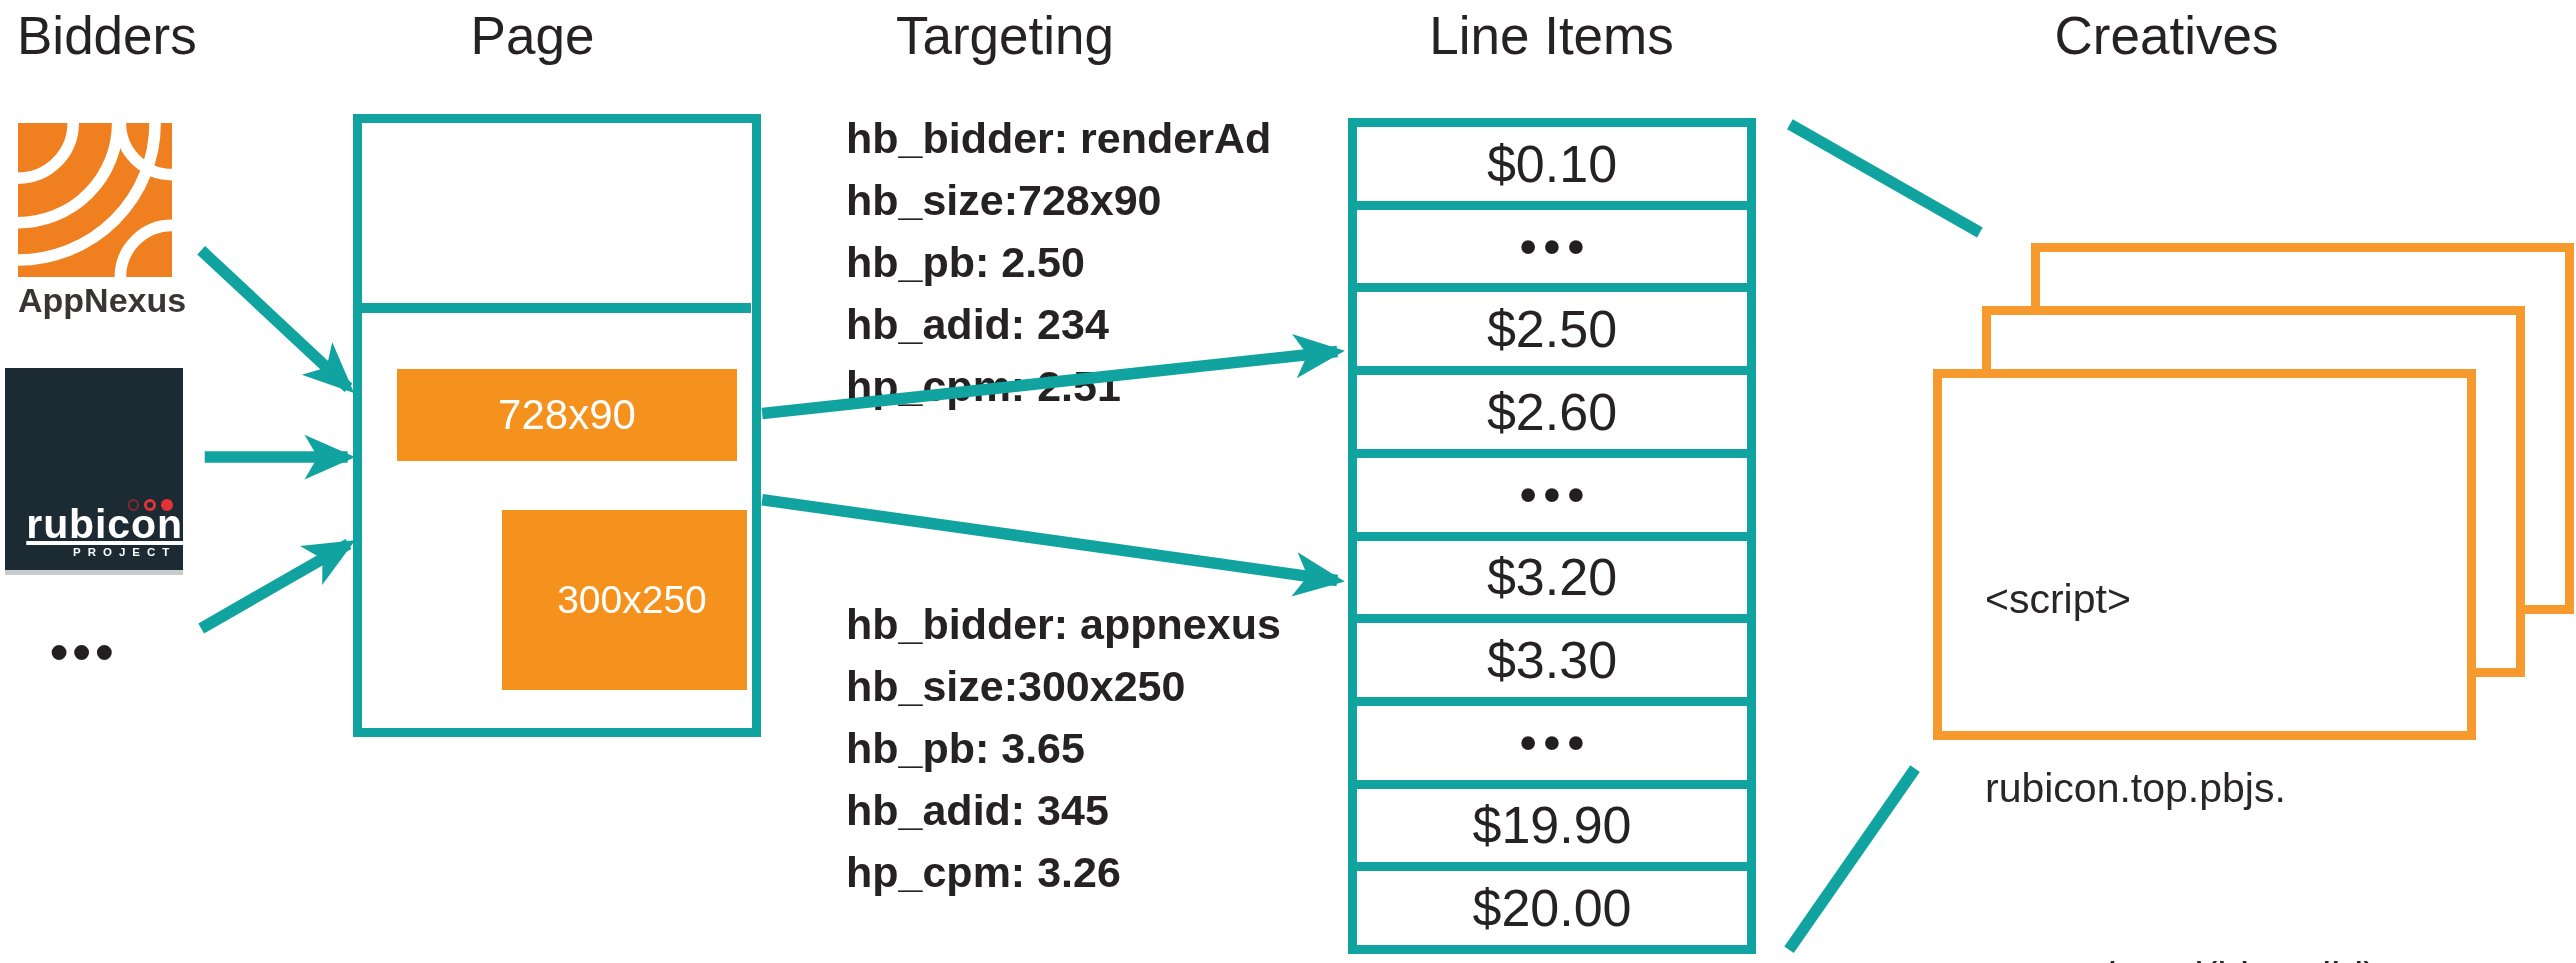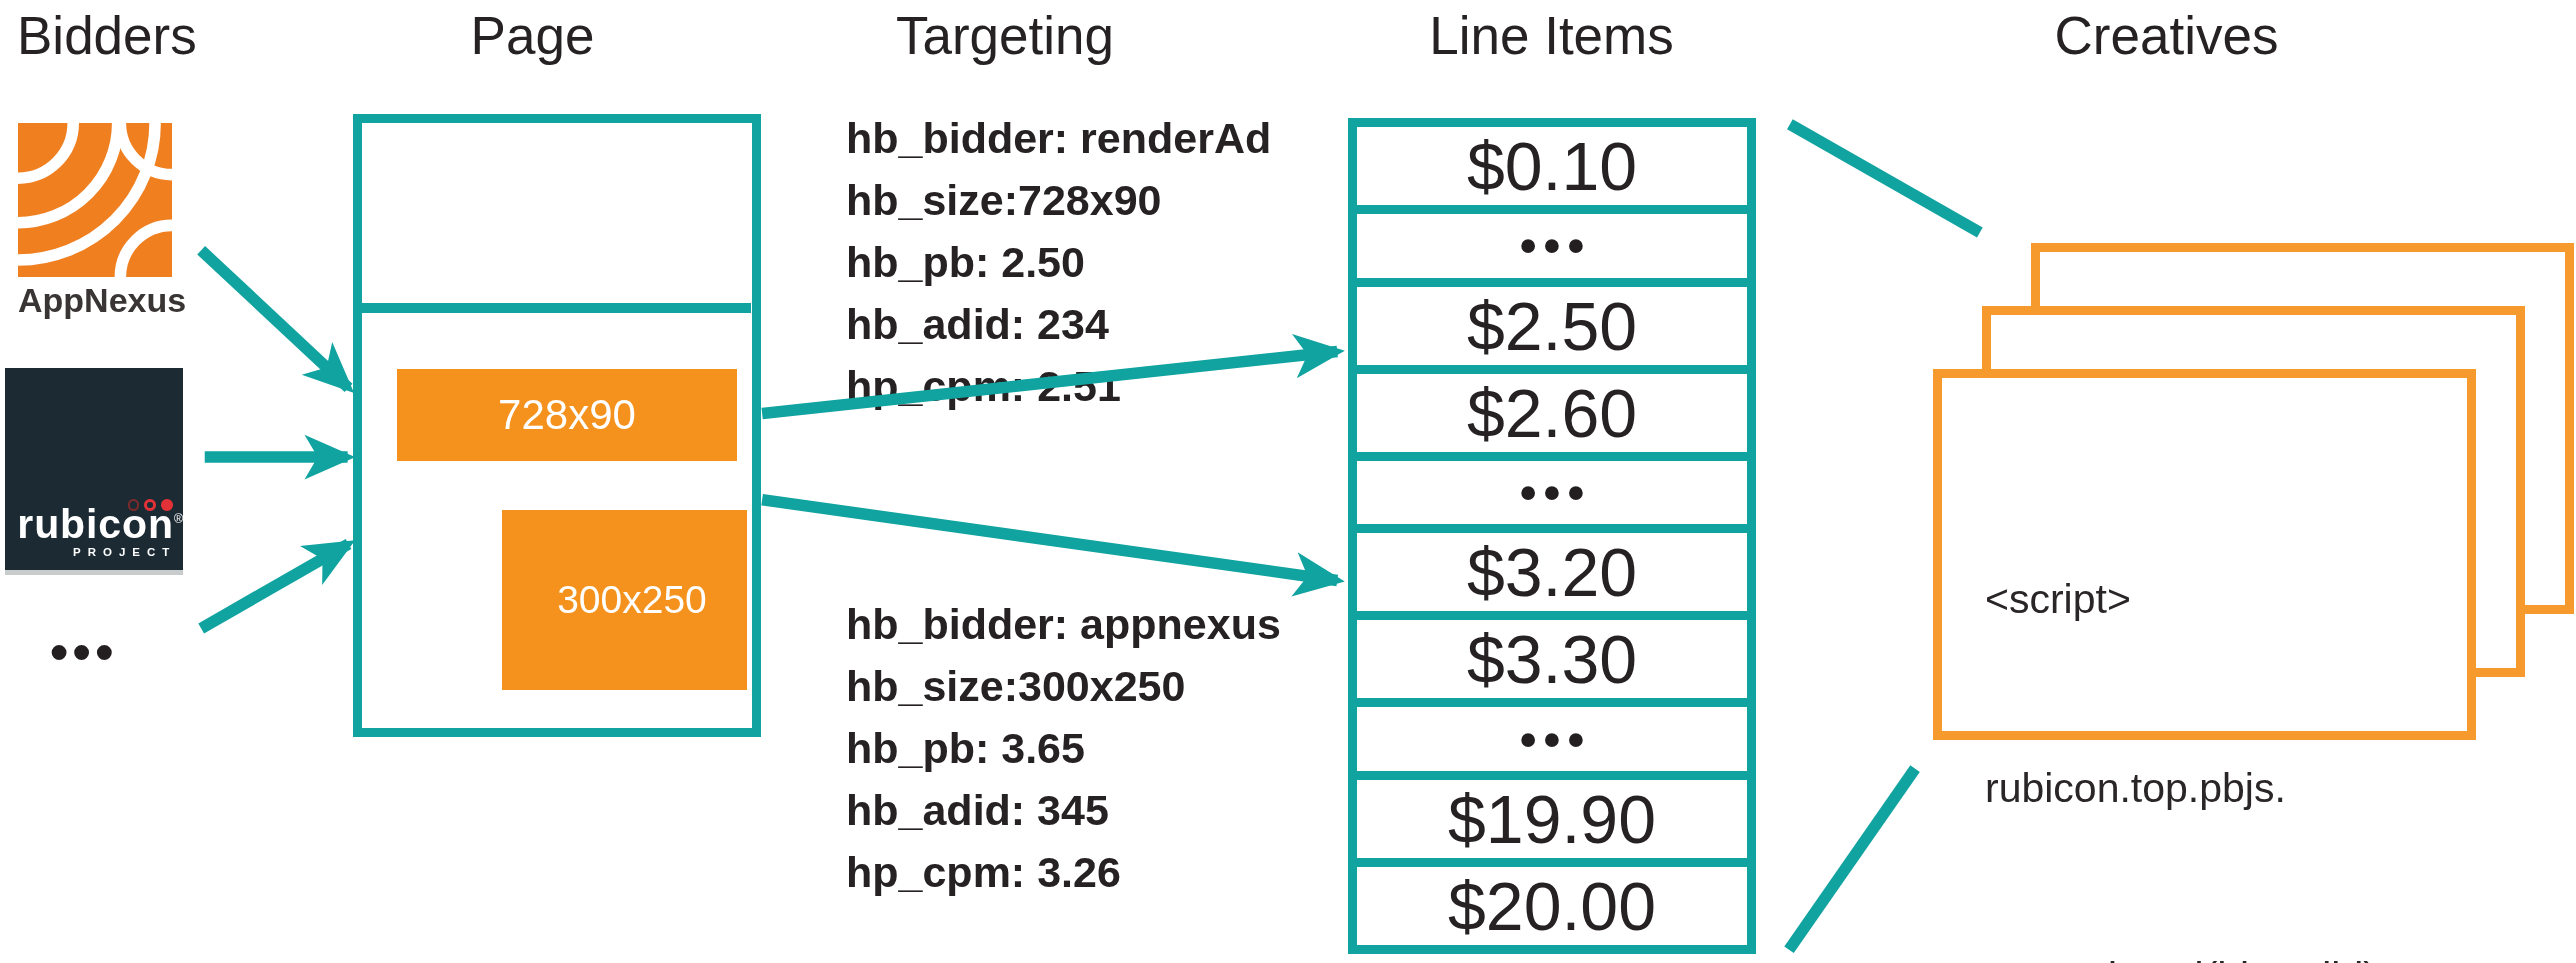--- a/index.html
+++ b/index.html
@@ -13,22 +13,22 @@
   .col-title{position:absolute;top:5.3px;font-size:53px;font-weight:400;color:#262223;white-space:nowrap;}
   .ct-center{text-align:center;}
 
   
   .appnexus{position:absolute;left:18px;top:123px;width:154px;height:191px;}
   .appnexus svg{display:block;}
   .appnexus-label{position:absolute;left:0;top:158px;width:154px;text-align:center;
                   font-size:34px;font-weight:700;color:#393534;letter-spacing:0;}
   .rubicon{position:absolute;left:5.3px;top:368px;width:178px;height:202px;background:var(--rubicon-bg);
            border-bottom:5.3px solid #C9CCCD;}
-  .rubicon-word{position:absolute;left:12px;top:133px;font-size:41px;font-weight:700;color:#fff;
-                letter-spacing:0.9px;}
+  .rubicon-word{position:absolute;left:21px;top:133px;font-size:41px;font-weight:700;color:#fff;
+                letter-spacing:0.9px;text-decoration:underline;}
   .rubicon-reg{font-size:12.4px;font-weight:400;vertical-align:super;}
   .rubicon-dots{position:absolute;right:10.7px;top:131px;display:flex;gap:5.3px;}
   .rdot{width:11.5px;height:11.5px;border-radius:50%;box-sizing:border-box;}
   .rdot-1{border:2.7px solid var(--rubicon-dark-red);}
   .rdot-2{border:3.6px solid var(--rubicon-red);}
   .rdot-3{background:var(--rubicon-red);}
   .rubicon-project{position:absolute;right:7px;top:178px;font-size:11.5px;font-weight:700;color:#fff;
                    letter-spacing:7px;}
   .bidder-more{position:absolute;left:50px;top:622px;font-size:52px;font-weight:700;
                letter-spacing:4.4px;color:#231F20;}
@@ -45,21 +45,21 @@
   
   .targeting-block{position:absolute;left:846px;width:462px;font-size:43px;font-weight:700;
                    line-height:62px;color:#262223;white-space:nowrap;}
   .tb1{top:107px;}
   .tb2{top:593px;}
 
   
   .li-table{position:absolute;left:1348px;top:118px;width:408px;height:836px;box-sizing:border-box;
             border:9.8px solid var(--teal);background:#fff;display:flex;flex-direction:column;}
   .li-row{flex:1;display:flex;align-items:center;justify-content:center;box-sizing:border-box;
-          border-bottom:9px solid var(--teal);font-size:68px;font-weight:400;color:#262223;}
+          border-bottom:9px solid var(--teal);font-size:52px;font-weight:400;color:#262223;}
   .li-row:last-child{border-bottom:none;}
   .li-row.dots{font-size:48px;font-weight:700;letter-spacing:7px;padding-left:7px;color:#231F20;}
 
   
   .creative-card{position:absolute;width:543px;height:371px;box-sizing:border-box;
                  border:9px solid var(--card-orange);background:#fff;}
   .card-back{left:2031px;top:243px;}
   .card-middle{left:1982px;top:306px;}
   .card-front{left:1933px;top:369px;}
   .creative-code{position:absolute;left:1985px;top:442px;font-size:41px;font-weight:400;

